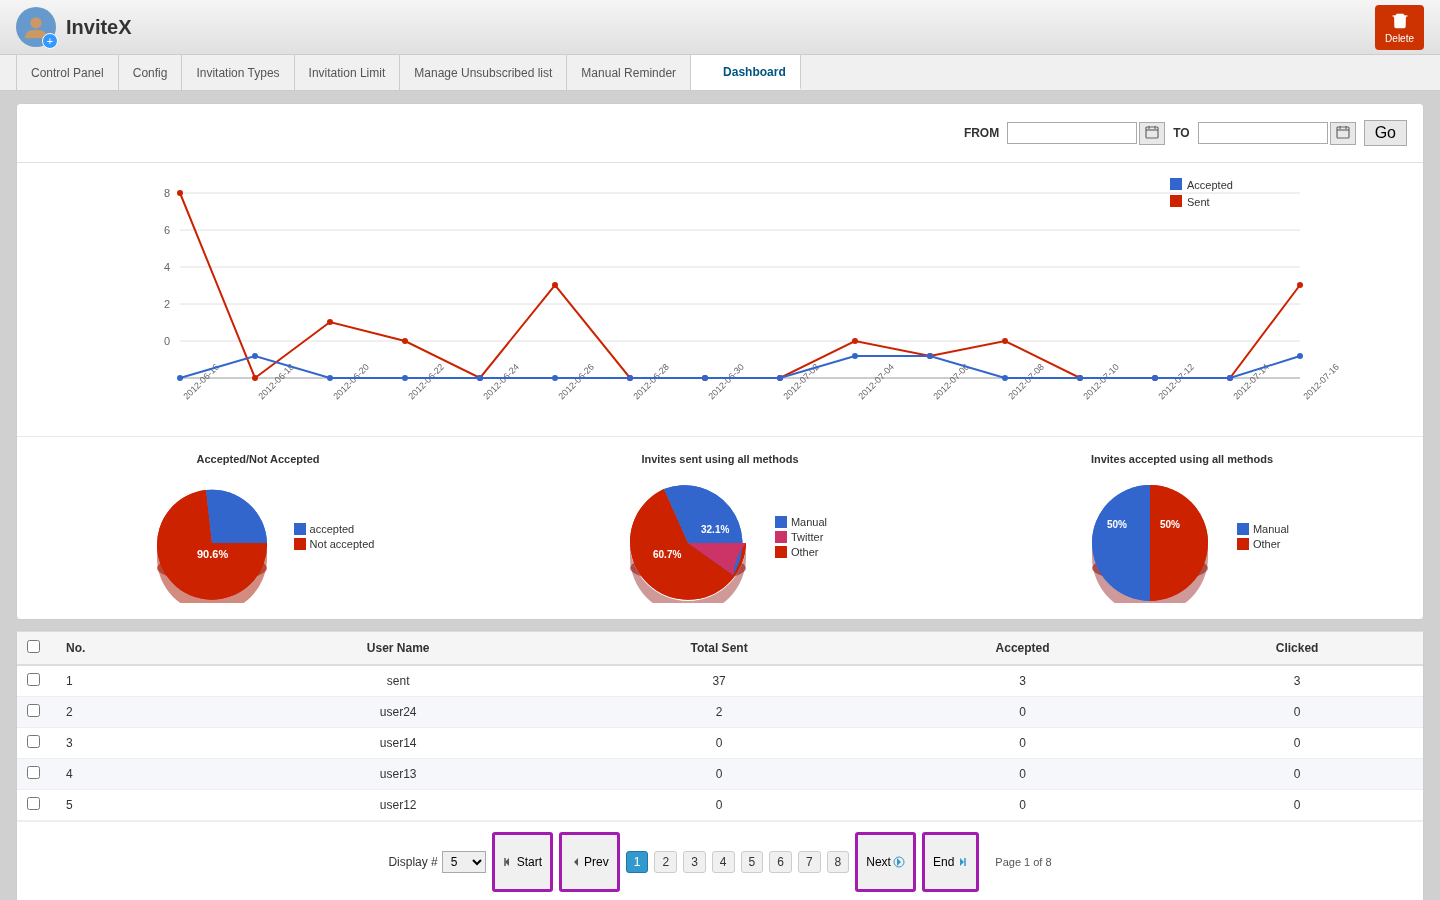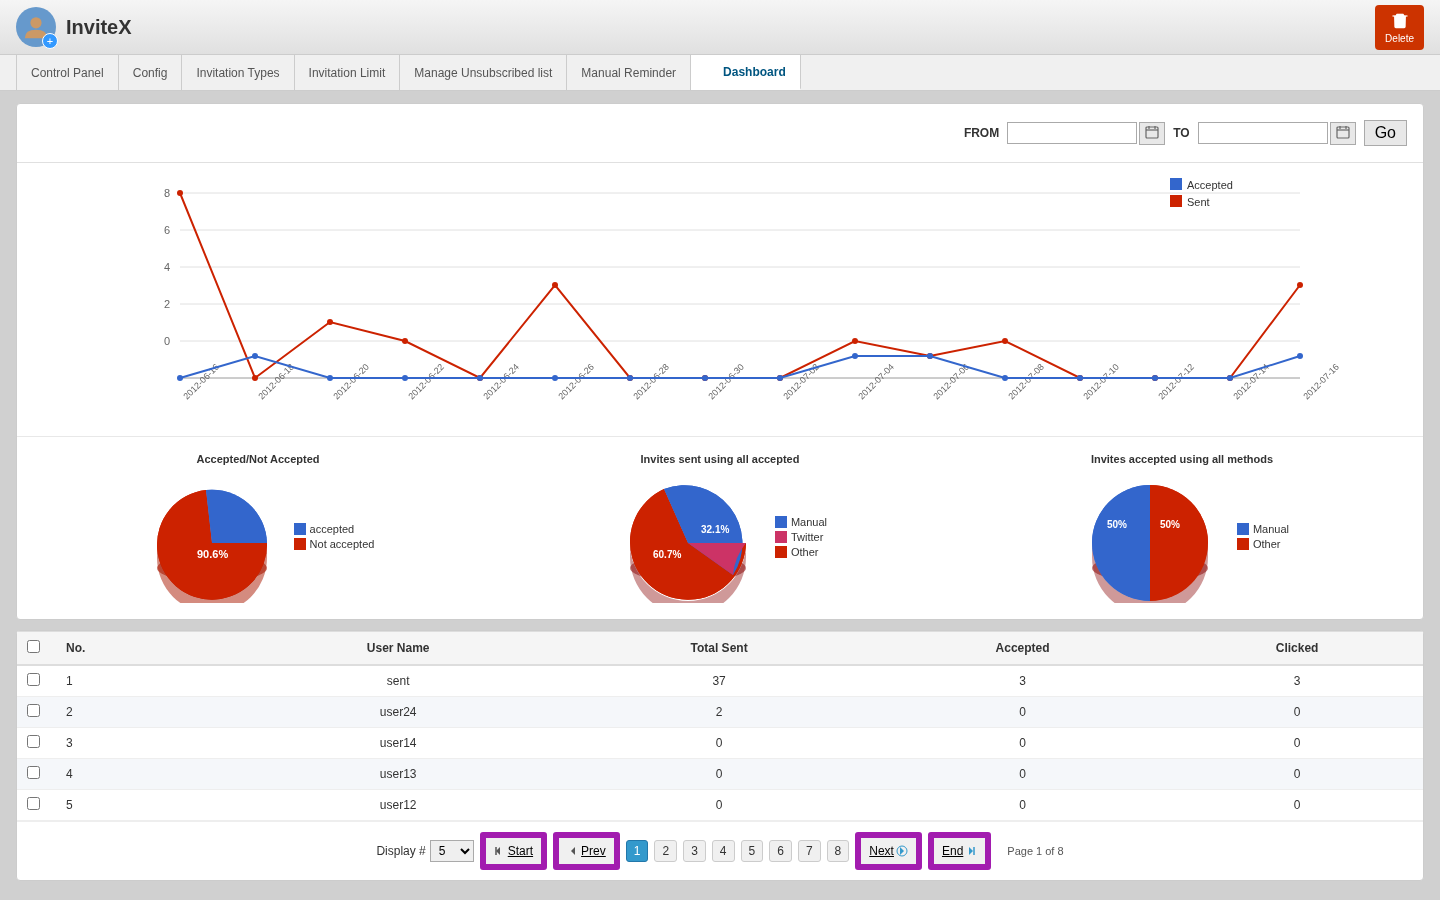--- a/index.html
+++ b/index.html
@@ -154,22 +154,22 @@
     .pagination-row {
       display: flex; align-items: center; justify-content: center;
       padding: 10px;
       gap: 6px;
       border-top: 1px solid #eee;
     }
     .display-wrap { display: flex; align-items: center; gap: 4px; }
     .display-select { border: 1px solid #aaa; padding: 2px 4px; font-size: 12px; }
     .pag-btn {
       display: flex; align-items: center; gap: 2px;
-      background: #f0f0f0; border: 6px solid #a21caf;
-      padding: 6px 8px; cursor: pointer; font-size: 12px; border-radius: 3px; text-decoration: underline;
+      background: #f0f0f0; border: 3px solid #a21caf;
+      padding: 20px 8px; cursor: pointer; font-size: 12px; border-radius: 3px;
     }
     .pag-num {
       padding: 3px 7px; cursor: pointer; font-size: 12px;
       background: #f0f0f0; border: 1px solid #ccc; border-radius: 3px;
     }
     .pag-num.active { background: #3399cc; color: white; border-color: #2277aa; }
     .page-info { font-size: 11px; color: #555; margin-left: 10px; }
 
     .checkbox-cell { width: 30px; }
     input[type=checkbox] { cursor: pointer; }
@@ -351,21 +351,21 @@
             </div>
             <div class="legend-item">
               <div class="legend-color" style="background:#cc2200;"></div>
               <span>Not accepted</span>
             </div>
           </div>
         </div>
       </div>
 
       <div class="pie-section">
-        <div class="pie-section-title">Invites sent using all accepted</div>
+        <div class="pie-section-title">Invites sent using all methods</div>
         <div class="pie-with-legend">
           <svg width="150" height="130" viewBox="0 0 150 130">
 
             <ellipse cx="75" cy="95" rx="58" ry="14" fill="#880000" opacity="0.5"></ellipse>
 
             <path d="M75,70 L133,70 A58,58 0 1,1 51,16 Z" fill="#cc2200"></path>
 
             <path d="M75,70 L51,16 A58,58 0 0,1 120,102 Z" fill="#3366cc"></path>
 
             <path d="M75,70 L120,102 A58,58 0 0,1 133,70 Z" fill="#cc3366"></path>

